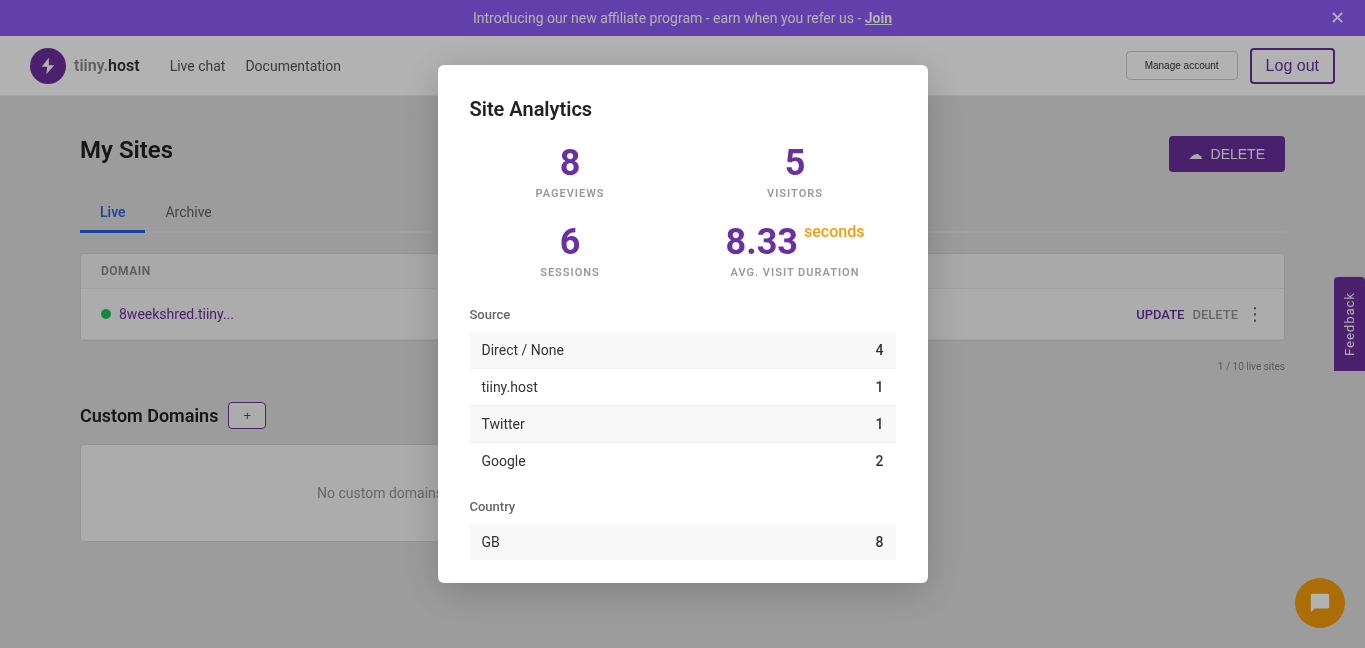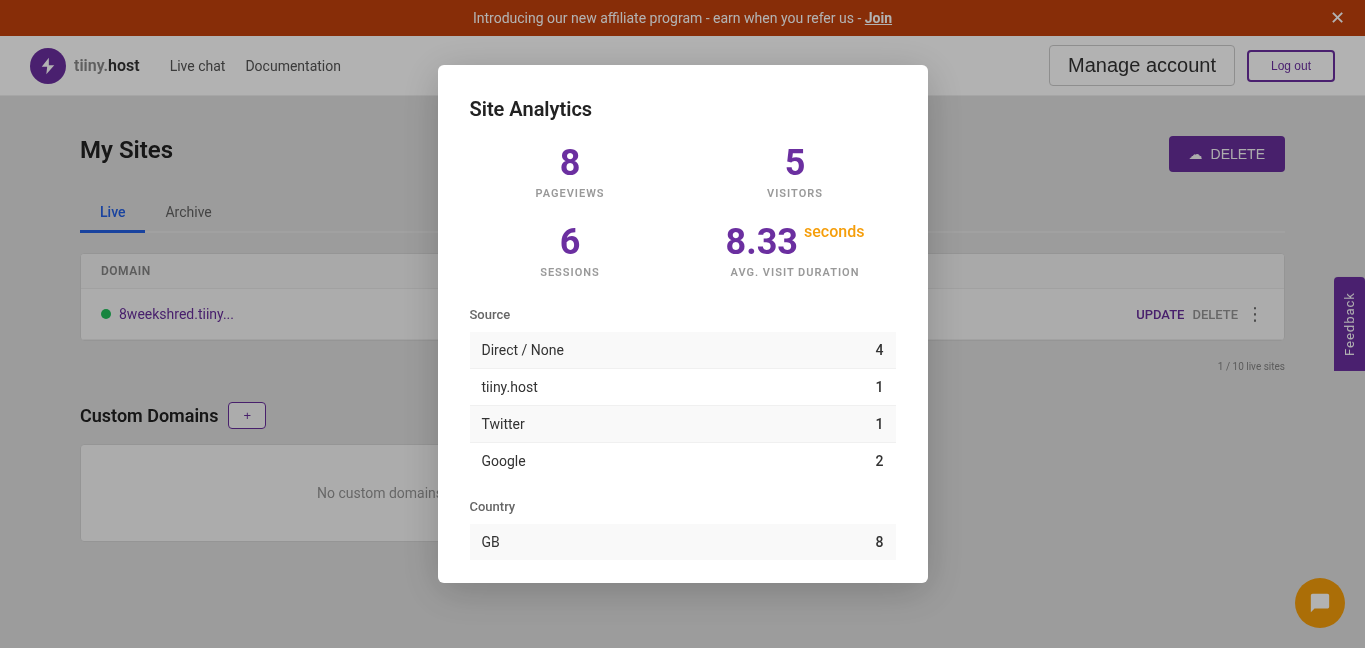--- a/index.html
+++ b/index.html
@@ -7,21 +7,21 @@
       font-family: -apple-system, BlinkMacSystemFont, 'Segoe UI', Roboto, sans-serif;
       background: #e0e0e0;
       min-height: 648px;
       width: 1365px;
       overflow: hidden;
       position: relative;
     }
 
     
     .banner {
-      background: #c2410c;
+      background: #8b5cf6;
       color: #fff;
       text-align: center;
       padding: 10px 40px;
       font-size: 14px;
       position: relative;
       display: flex;
       align-items: center;
       justify-content: center;
     }
     .banner a { color: #fff; font-weight: bold; }
@@ -83,30 +83,30 @@
     .nav-right {
       display: flex;
       gap: 12px;
       align-items: center;
     }
     .btn-manage {
       border: 1px solid #ccc;
       background: #fff;
       padding: 8px 18px;
       border-radius: 4px;
-      font-size: 20px;
+      font-size: 10px;
       cursor: pointer;
       color: #333;
     }
     .btn-logout {
       border: 2px solid #6b2fa0;
       background: #fff;
-      padding: 7px 22px;
+      padding: 7px 14px;
       border-radius: 4px;
-      font-size: 12px;
+      font-size: 16px;
       cursor: pointer;
       color: #6b2fa0;
       font-weight: 500;
     }
 
     
     .main-content {
       padding: 40px 80px;
       position: relative;
     }

